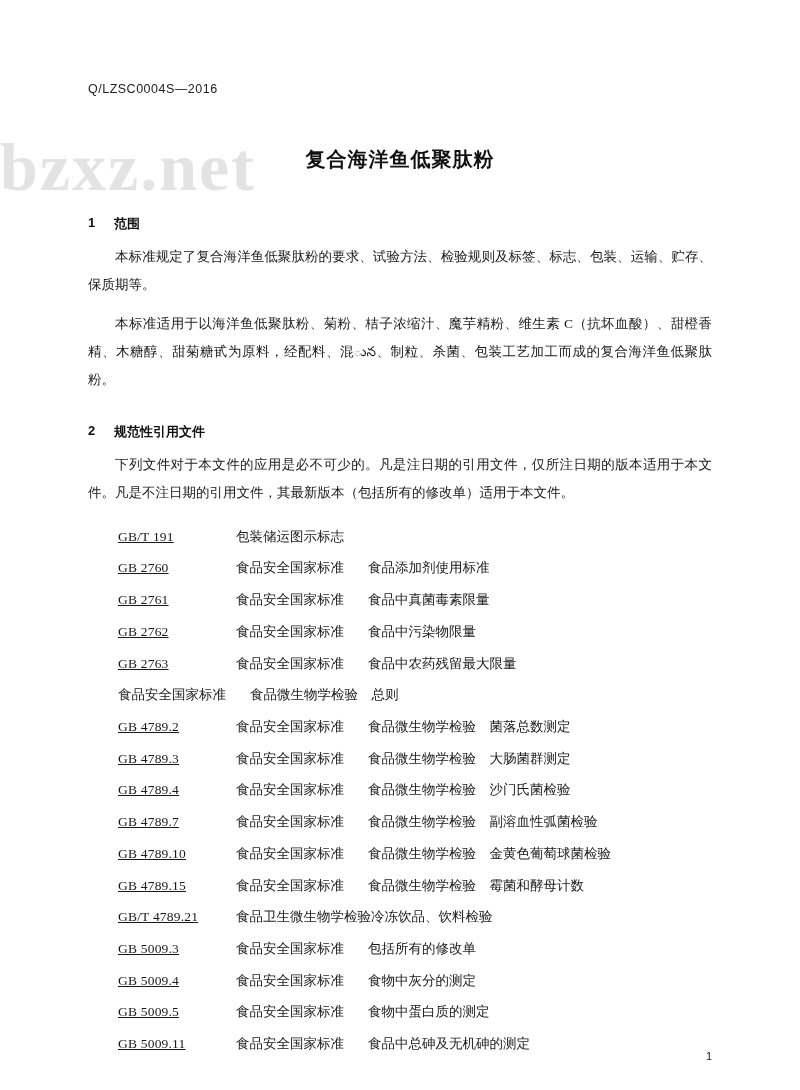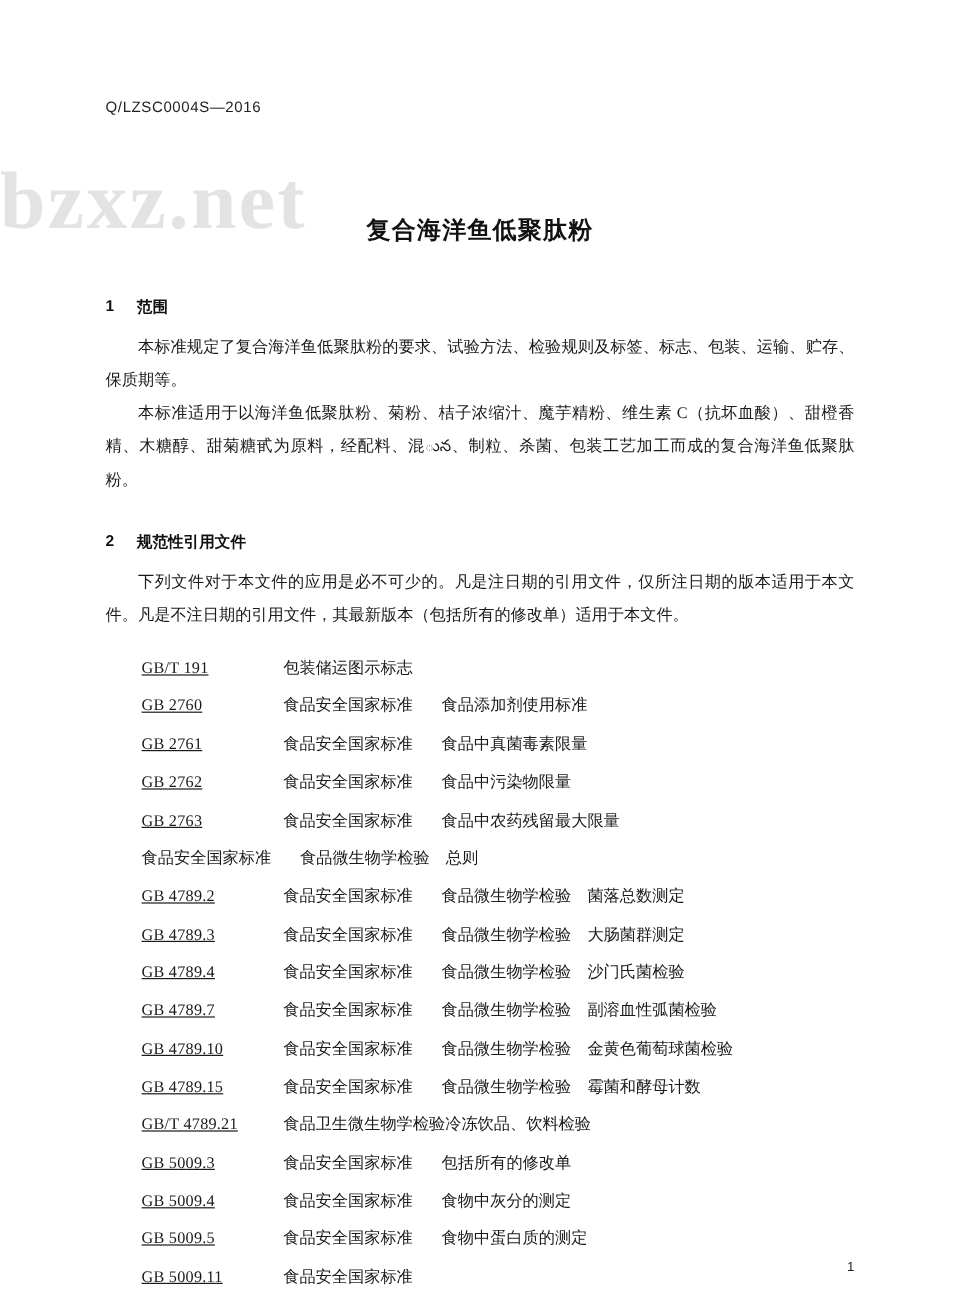--- a/index.html
+++ b/index.html
@@ -46,21 +46,21 @@
     letter-spacing: 0.5px;
     color: #222;
     padding-top: 82px;
   }
   .doc-title {
     text-align: center;
     font-family: "Liberation Sans", sans-serif;
     font-weight: bold;
     font-size: 20px;
     letter-spacing: 1px;
-    margin-top: 82px;
+    margin-top: 50px;
     color: #111;
   }
   .section-head {
     font-family: "Liberation Sans", sans-serif;
     font-weight: bold;
     font-size: 13px;
     margin-top: 42px;
     color: #111;
     display: flex;
   }
@@ -70,21 +70,21 @@
   }
   .section-head.tight { margin-top: 30px; }
   .para {
     font-size: 13.5px;
     line-height: 2.05;
     text-align: justify;
     text-justify: inter-ideograph;
     text-indent: 2em;
     margin-top: 10px;
   }
-  .para.p2 { margin-top: 0; }
+  .para.p2 { margin-top: 12px; }
 
   .ref-list {
     margin-top: 14px;
     margin-left: 30px;
   }
   .ref-row {
     display: flex;
     font-size: 13.5px;
     line-height: 2.35;
     white-space: nowrap;
@@ -230,20 +230,21 @@
 
       <div class="ref-row">
         <span class="ref-code">GB 5009.5</span>
         <span class="ref-std">食品安全国家标准</span>
         <span class="ref-name">食物中蛋白质的测定</span>
       </div>
 
       <div class="ref-row">
         <span class="ref-code">GB 5009.11</span>
         <span class="ref-std">食品安全国家标准</span>
+        <span class="ref-name">食品中总砷及无机砷的测定</span>
       </div>
 
     </div>
 
   </div>
 
   <div class="page-number">1</div>
 </div>
 
 </body></html>

